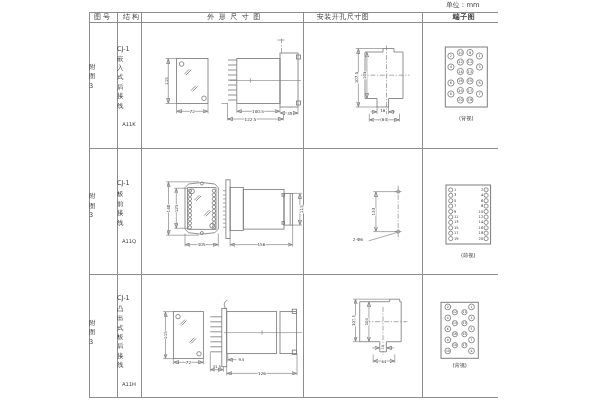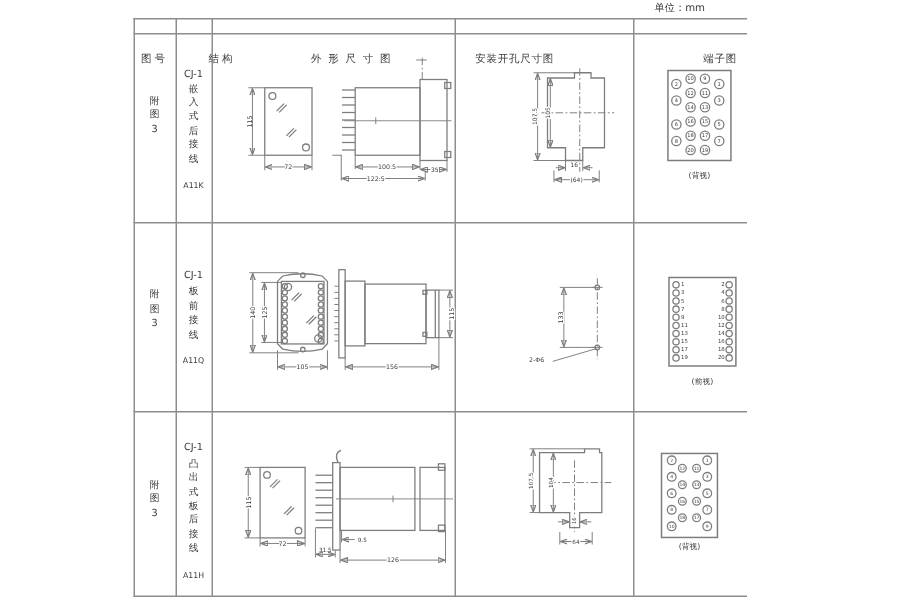--- a/index.html
+++ b/index.html
@@ -1,24 +1,24 @@
 <!DOCTYPE html>
 <html><head>
 <meta charset="utf-8">
 <style>
 html,body{margin:0;padding:0;}
 body{width:600px;height:400px;background:#fff;position:relative;font-family:"DejaVu Sans",sans-serif;overflow:hidden;}
 .hl,.vl{position:absolute;background:#8d8d8d;}
 .hl{height:1px;}
 .vl{width:1px;}
 .lbl{position:absolute;color:#3a3a3a;}
-.hdr{top:12px;height:29px;line-height:11px;font-size:7px;transform:translateX(-50%);white-space:nowrap;margin-top:22px;}
-.vtext{white-space:pre-line;text-align:center;font-size:6.5px;line-height:9.4px;}
+.hdr{top:12px;height:29px;line-height:11px;font-size:7px;transform:translateX(-50%);white-space:nowrap;}
+.vtext{white-space:pre-line;text-align:left;font-size:6.5px;line-height:9.4px;}
 .code{font-size:5.2px;text-align:center;}
-.unit{top:0px;left:410px;width:60px;text-align:right;font-size:6.8px;}
+.unit{top:0px;left:446px;width:60px;text-align:left;font-size:6.8px;}
 svg{position:absolute;left:0;top:0;}
 svg line,svg path,svg rect,svg circle{stroke:#7d7d7d;fill:none;stroke-width:0.85;}
 svg .dim{stroke-width:0.65;}
 svg .cl{stroke-width:0.65;stroke-dasharray:5 1.6 1.2 1.6;}
 svg .sl{stroke-width:0.6;}
 svg .trect{stroke-width:1;}
 svg text{stroke:none;fill:#3a3a3a;font-family:"DejaVu Sans",sans-serif;paint-order:stroke;}
 svg text.halo{stroke:#fff;stroke-width:1.5;}
 </style>
 </head>
@@ -33,24 +33,24 @@
   <div class="vl" style="left:89px;top:11.5px;height:386px;"></div>
   <div class="vl" style="left:117px;top:11.5px;height:386px;"></div>
   <div class="vl" style="left:141px;top:11.5px;height:386px;"></div>
   <div class="vl" style="left:303px;top:11.5px;height:386px;"></div>
   <div class="vl" style="left:422px;top:11.5px;height:386px;"></div>
 </div>
 
 <div class="lbl unit">单位：mm</div>
 
 <div class="lbl hdr" style="left:103px;letter-spacing:2px;">图号</div>
-<div class="lbl hdr" style="left:139px;letter-spacing:2px;padding-left:18px;">结构</div>
+<div class="lbl hdr" style="left:123px;letter-spacing:2px;padding-left:18px;">结构</div>
 <div class="lbl hdr" style="left:236px;letter-spacing:4.5px;">外形尺寸图</div>
 <div class="lbl hdr" style="left:343px;letter-spacing:0.5px;">安装开孔尺寸图</div>
-<div class="lbl hdr" style="left:480px;letter-spacing:0.5px;">端子图</div>
+<div class="lbl hdr" style="left:464px;letter-spacing:0.5px;font-weight:bold;">端子图</div>
 
 <div class="lbl vtext" style="left:89px;width:28px;top:63px;">附
 图
 3</div>
 <div class="lbl vtext" style="left:117px;width:24px;top:44.5px;">CJ-1</div>
 <div class="lbl vtext" style="left:117px;width:24px;top:54.5px;">嵌
 入
 式
 后
 接

